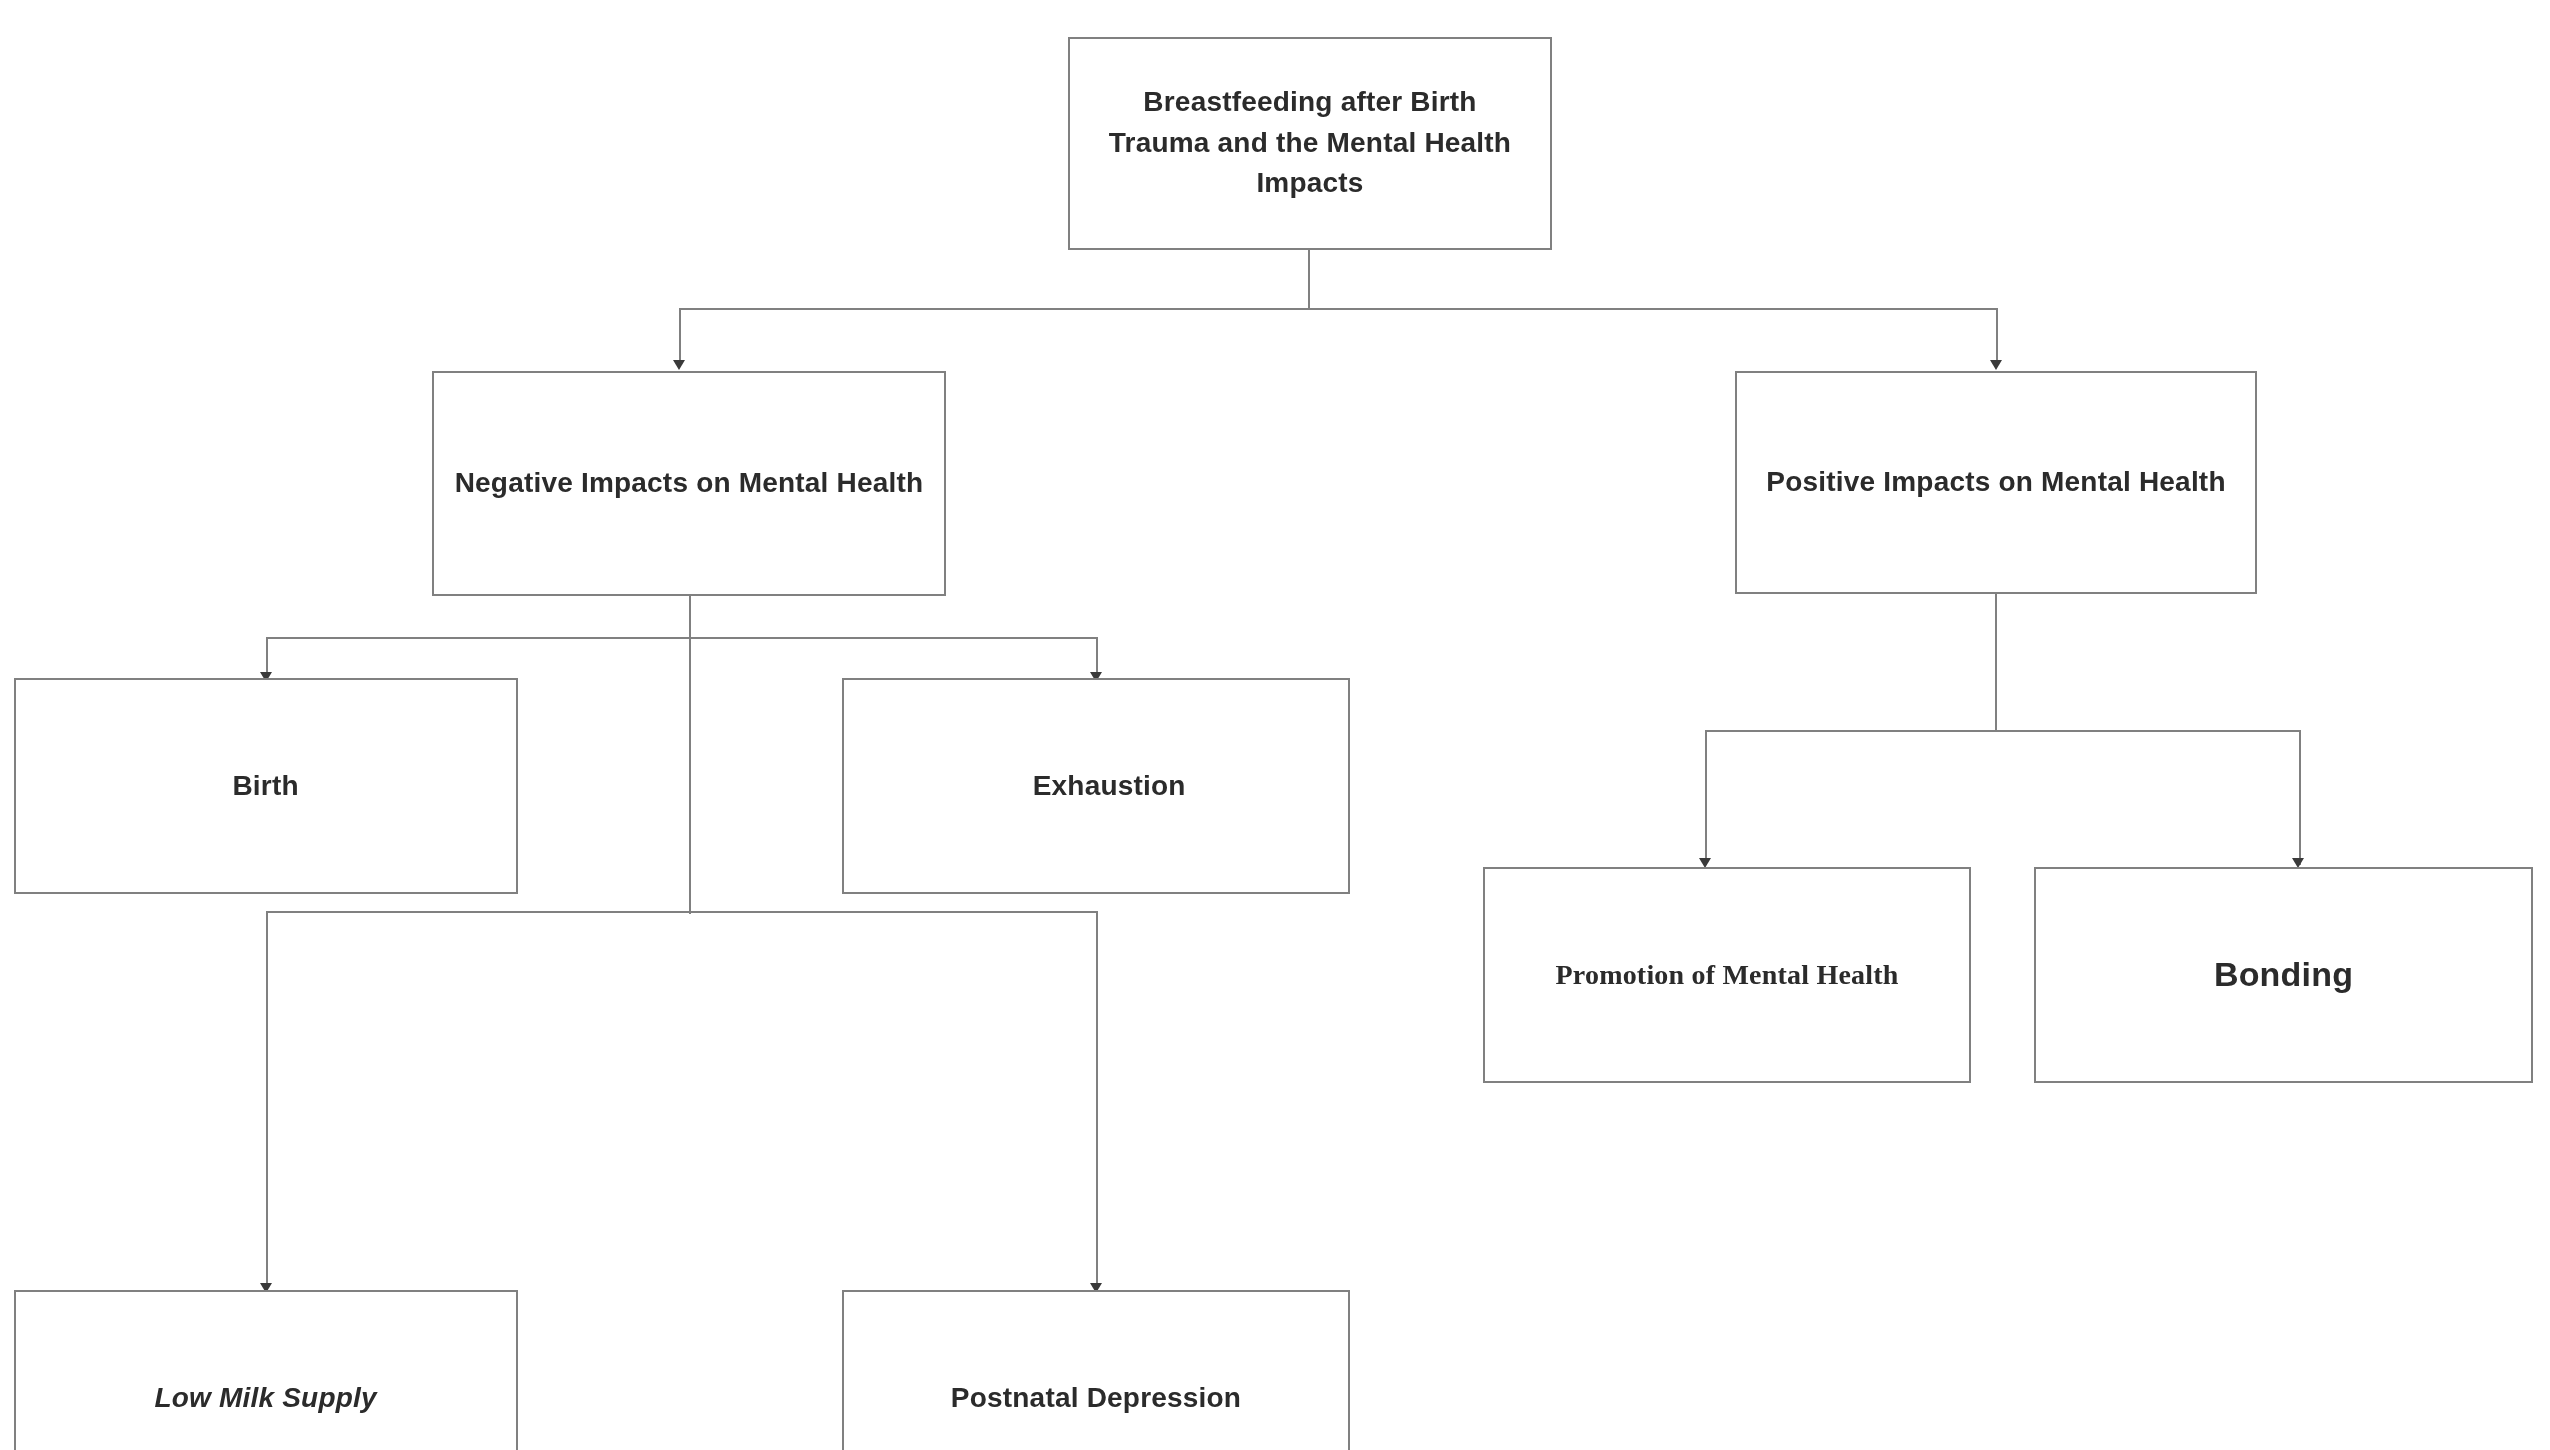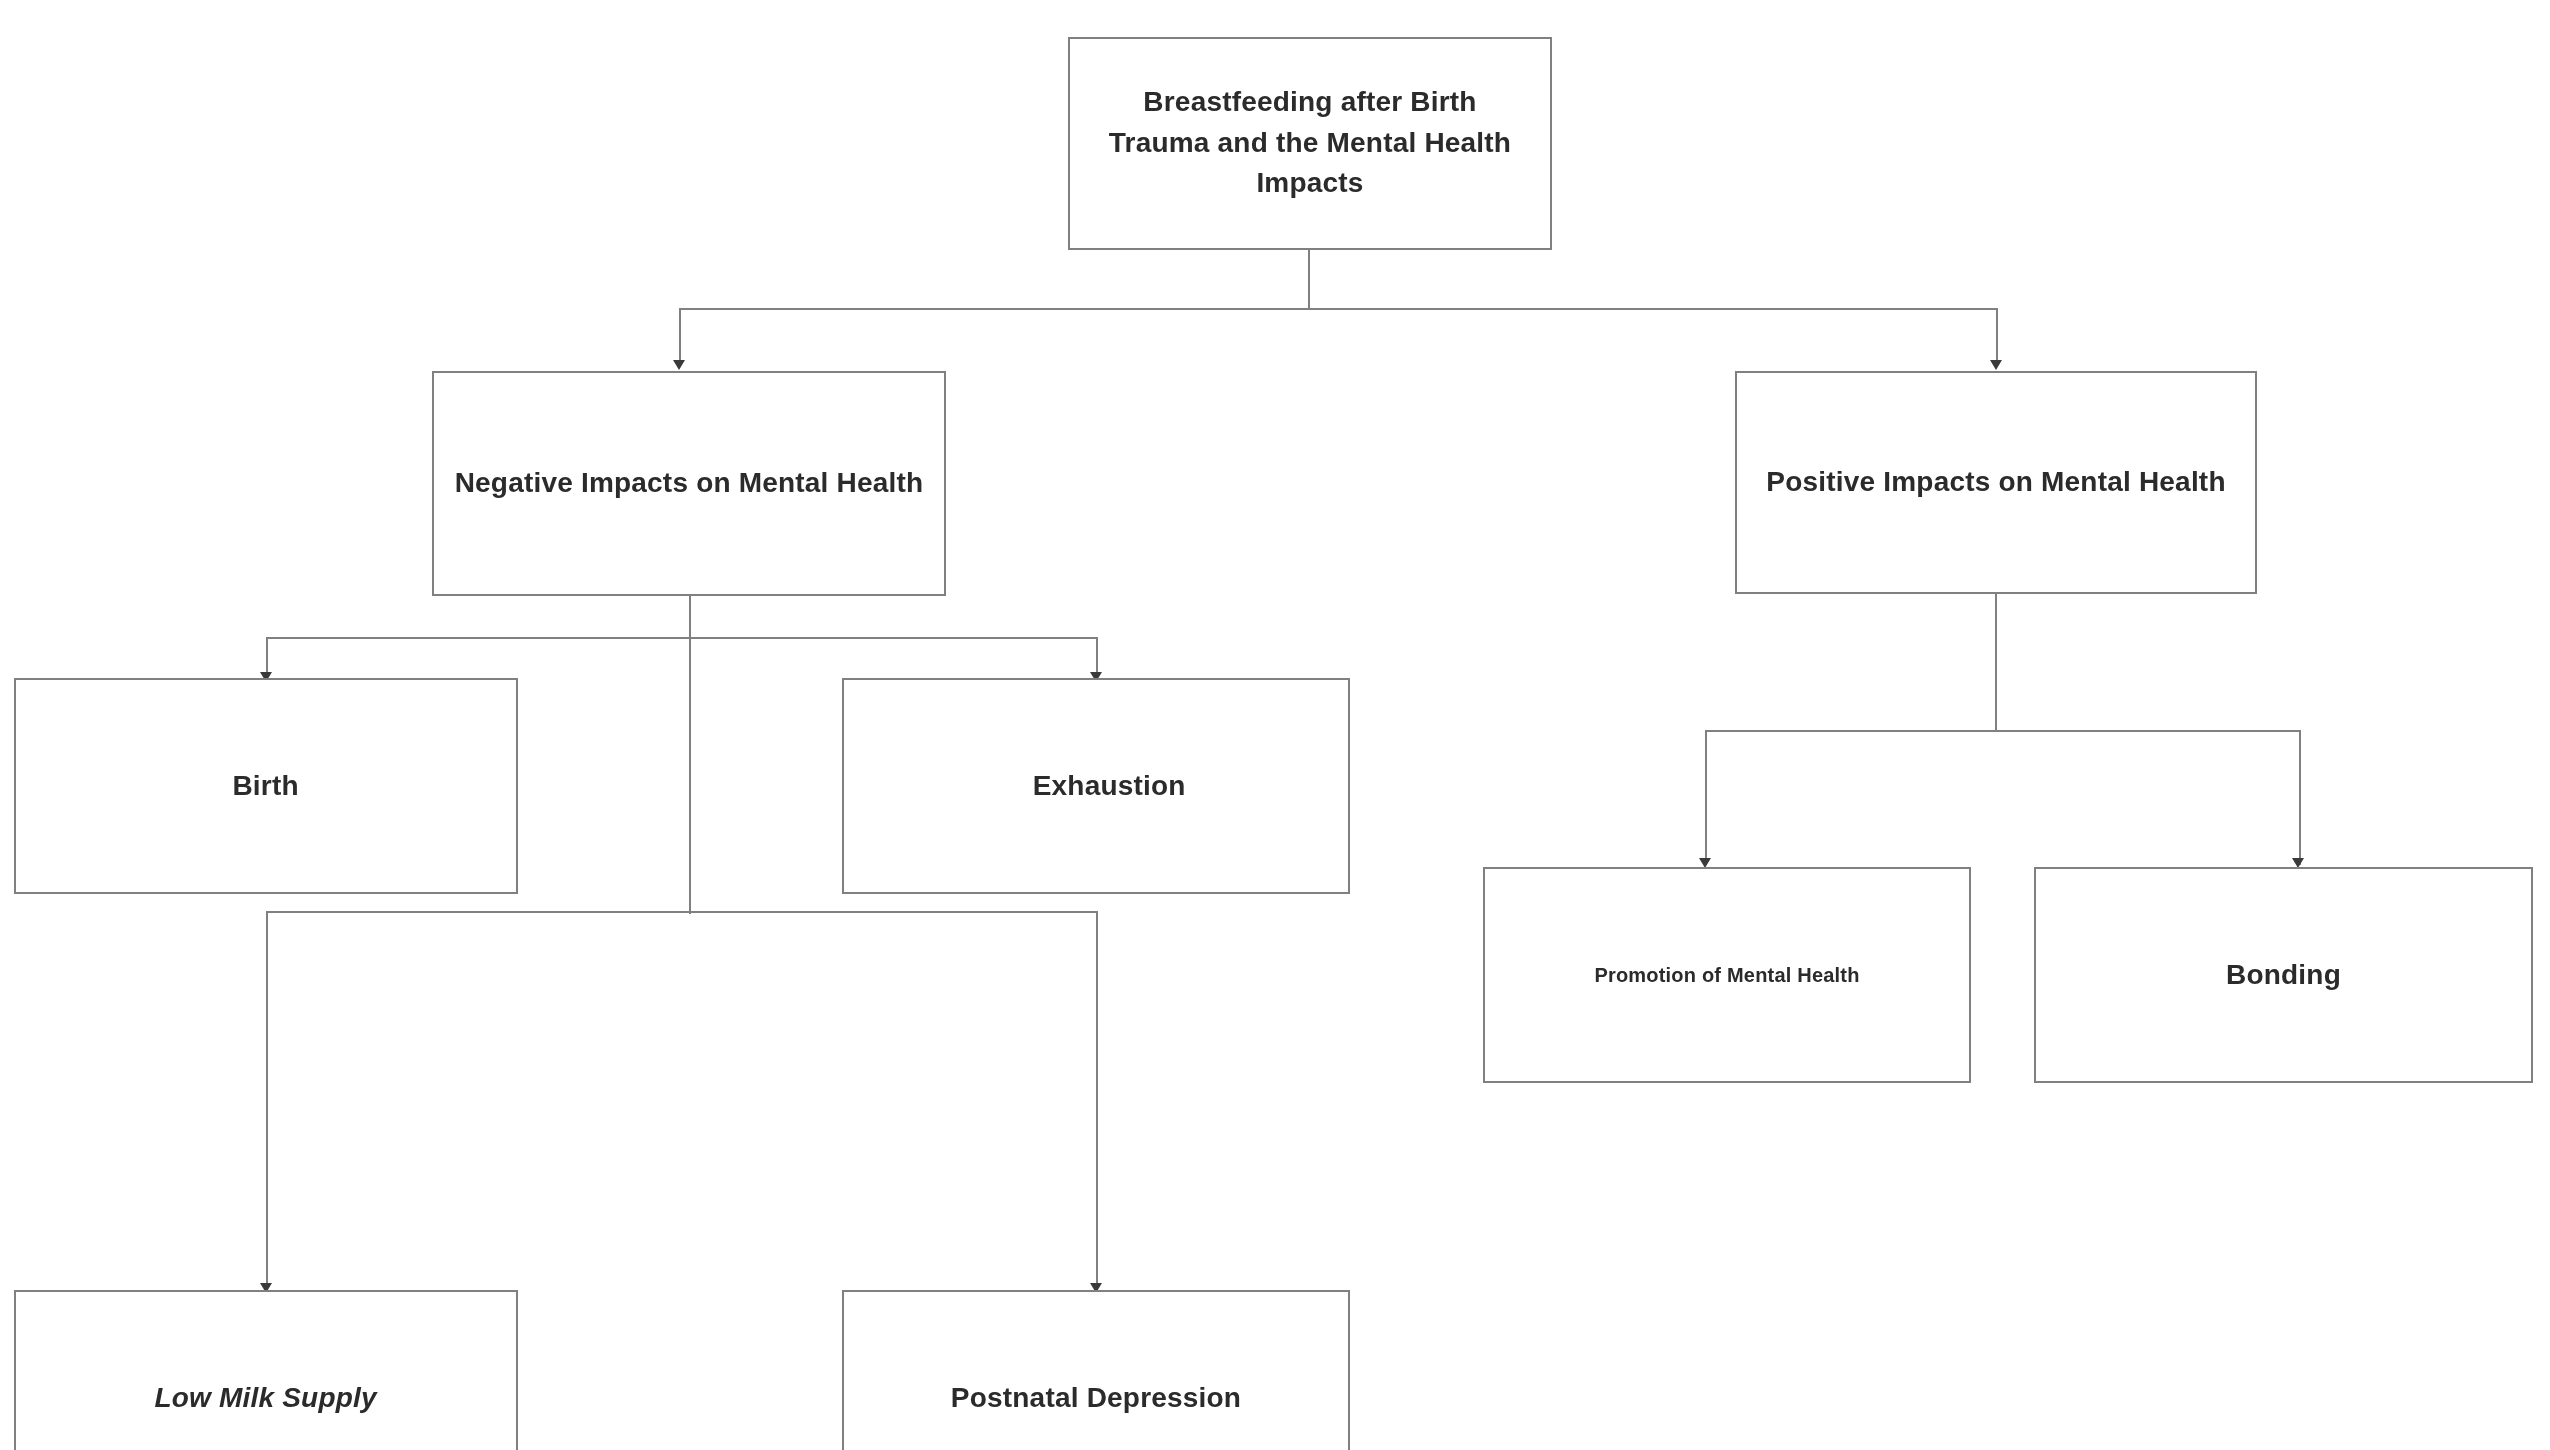--- a/index.html
+++ b/index.html
@@ -115,21 +115,21 @@
 
   <div class="node" style="left:13.6px; top:1267px; width:504px; height:216px;">
     <span class="node-label" style="font-size:28px;font-style:italic;">Low Milk Supply</span>
   </div>
 
   <div class="node" style="left:842px; top:1267px; width:508px; height:216px;">
     <span class="node-label" style="font-size:28px;">Postnatal Depression</span>
   </div>
 
   <div class="node" style="left:1483px; top:844px; width:488px; height:216px;">
-    <span class="node-label" style="font-size:20px;">Promotion of Mental Health</span>
+    <span class="node-label" style="font-size:28px;font-family:Liberation Serif, serif;">Promotion of Mental Health</span>
   </div>
 
   <div class="node" style="left:2034px; top:844px; width:499px; height:216px;">
-    <span class="node-label" style="font-size:28px;">Bonding</span>
+    <span class="node-label" style="font-size:34px;">Bonding</span>
   </div>
 
 </div>
 
 
 </body></html>

